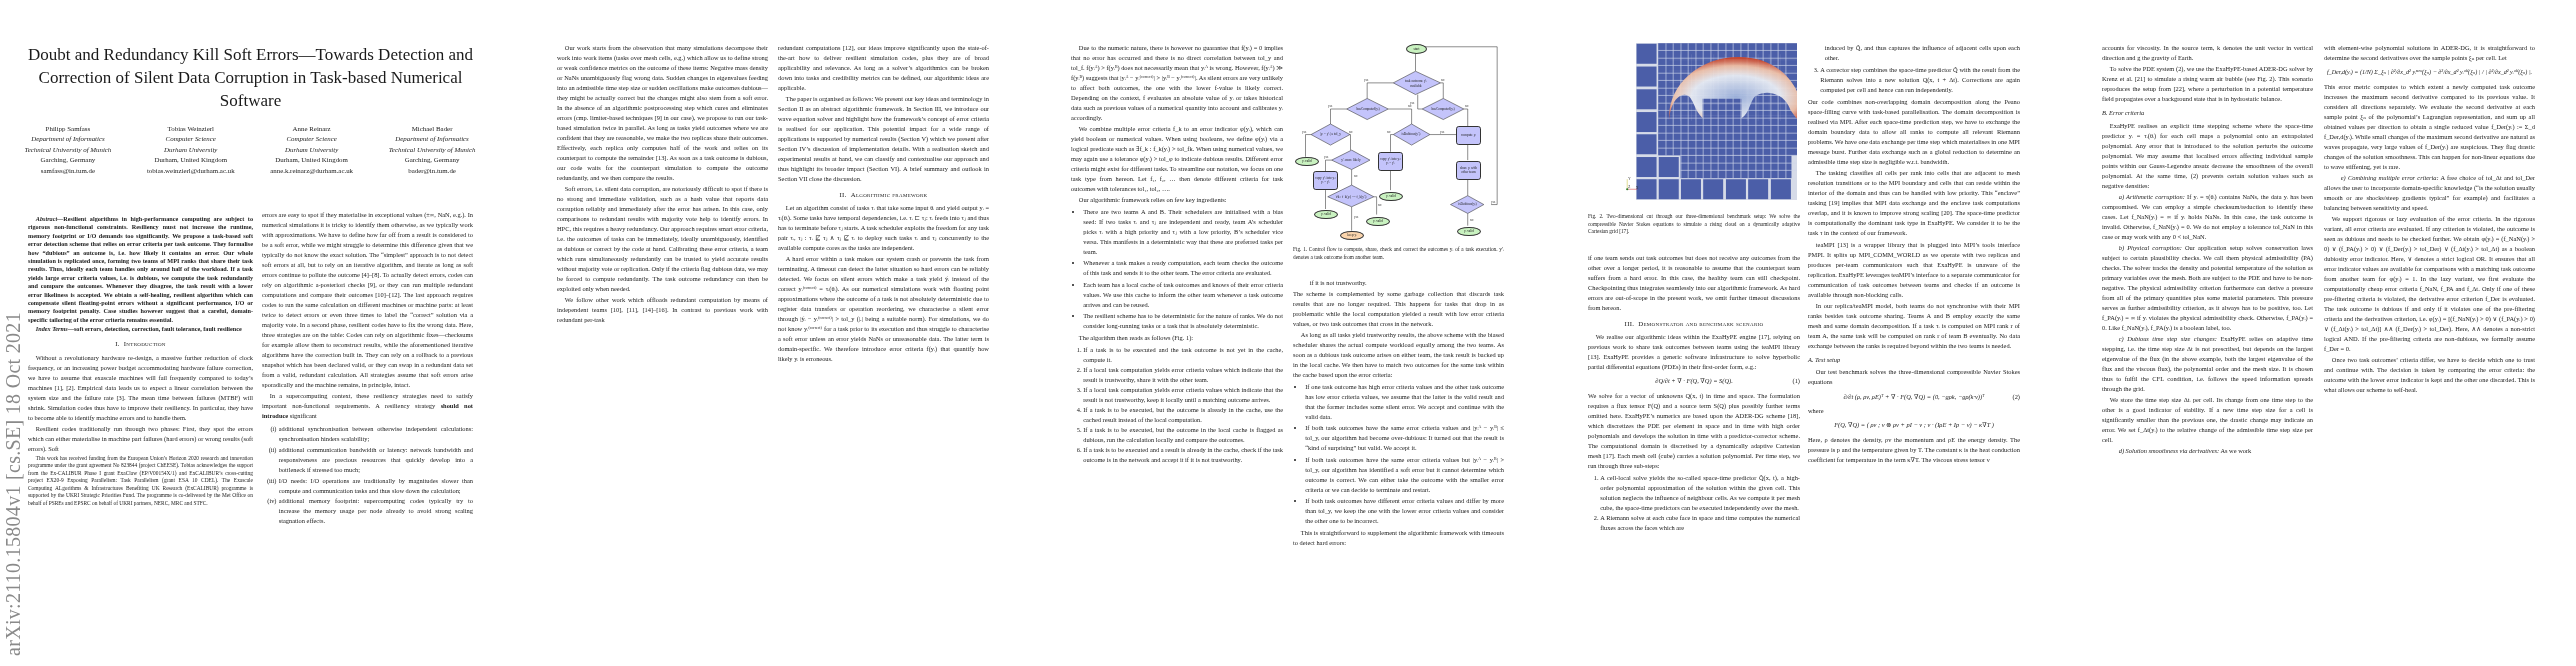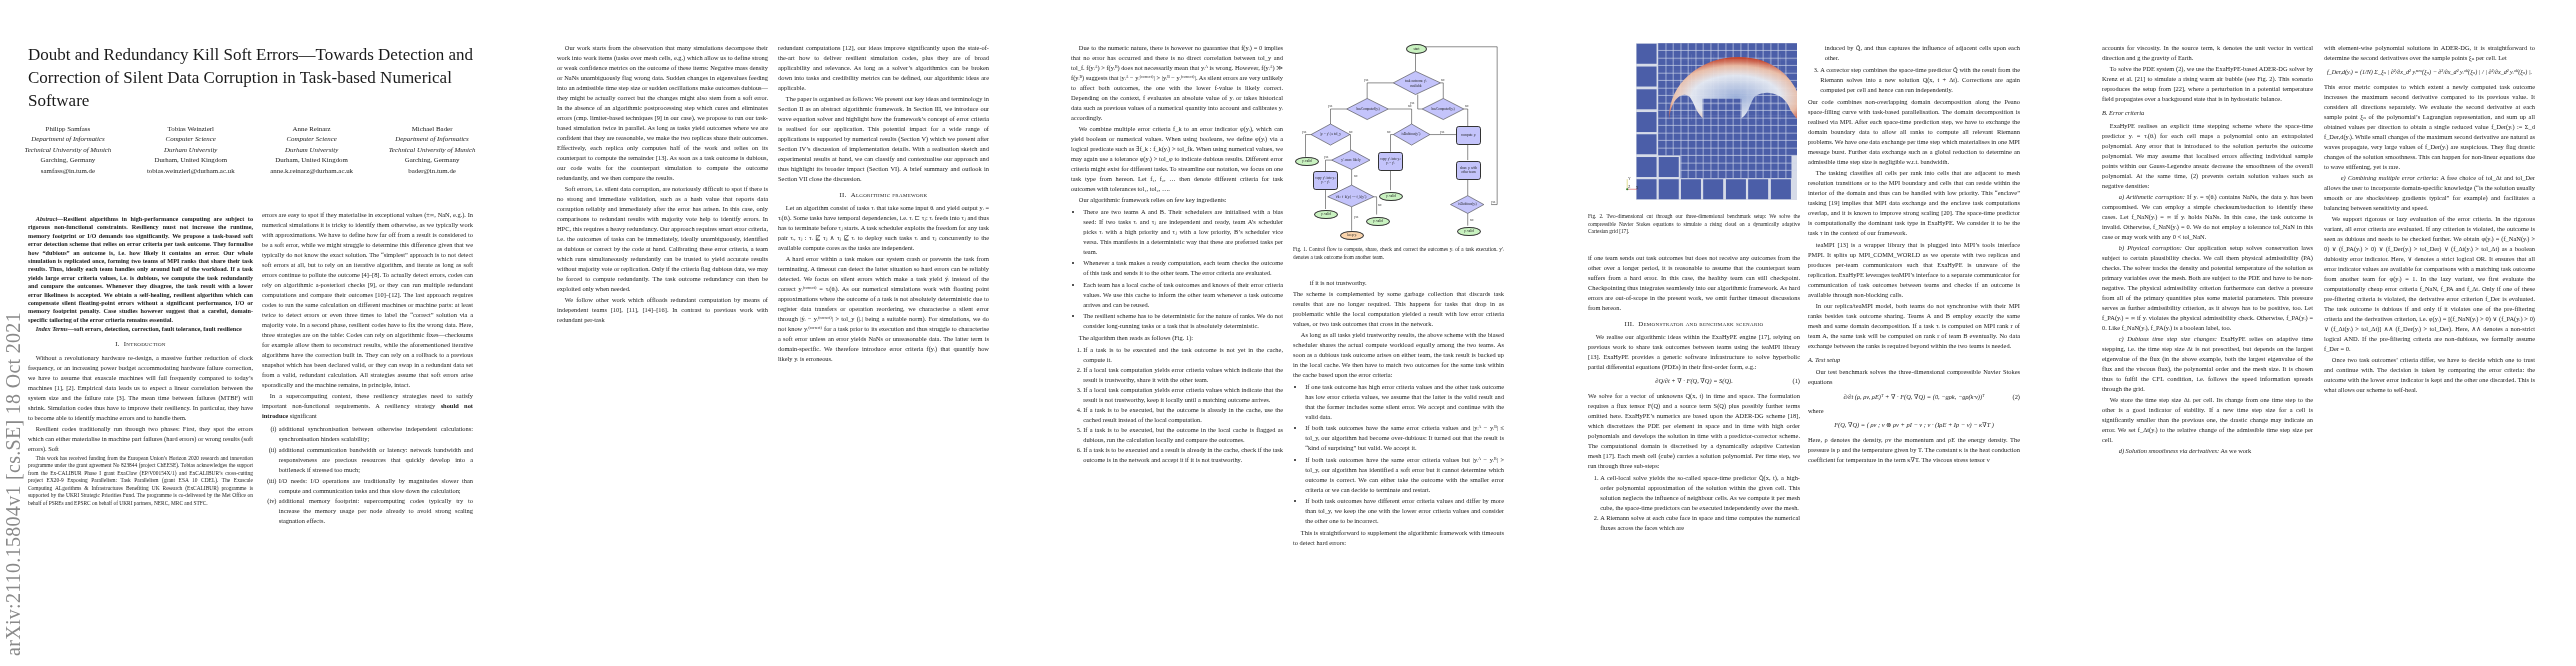--- a/index.html
+++ b/index.html
@@ -2,21 +2,21 @@
 <html style="font-size:9px"><head>
 <meta charset="utf-8">
 <style>
   html, body { margin:0; padding:0; background:#ffffff; }
   body { width:2576px; height:667px; position:relative; overflow:hidden;
          font-family:"Liberation Serif", "DejaVu Serif", serif; color:#1a1a1a; }
   .page { position:absolute; top:0; width:515px; height:667px; background:#fff; }
   .col { position:absolute; width:212px; font-size:6.4px; line-height:10px; text-align:justify; hyphens:auto; }
   .col p { margin:0 0 1.1px 0; text-indent:7.8px; }
   .col p.noindent { text-indent:0; }
-  .title { position:absolute; left:28px; top:43px; width:445px; 
+  .title { position:absolute; left:28px; top:43px; width:445px; text-align:center;
            font-size:17px; line-height:23px; }
   .authors { position:absolute; left:24.5px; top:124px; width:451px; display:flex; justify-content:space-between; }
   .author { text-align:center; font-size:6.9px; line-height:10.4px; white-space:nowrap; }
   .author .it { font-style:italic; }
   .arxiv { position:absolute; left:2.2px; top:656px; transform-origin:0 0; transform:rotate(-90deg);
            font-size:20px; color:#8a8a8a; white-space:nowrap; letter-spacing:0.3px; font-family:"Liberation Serif", serif; }
   .abstract { font-weight:bold; font-size:6.2px; line-height:8.4px; }
   .abstract em { font-weight:bold; font-style:italic; }
   .sec-head { text-align:center; font-size:6.8px; margin:5.6px 0 3.3px 0; letter-spacing:0.3px; text-indent:0; }
   .sec-head .sc { font-variant:small-caps; }

